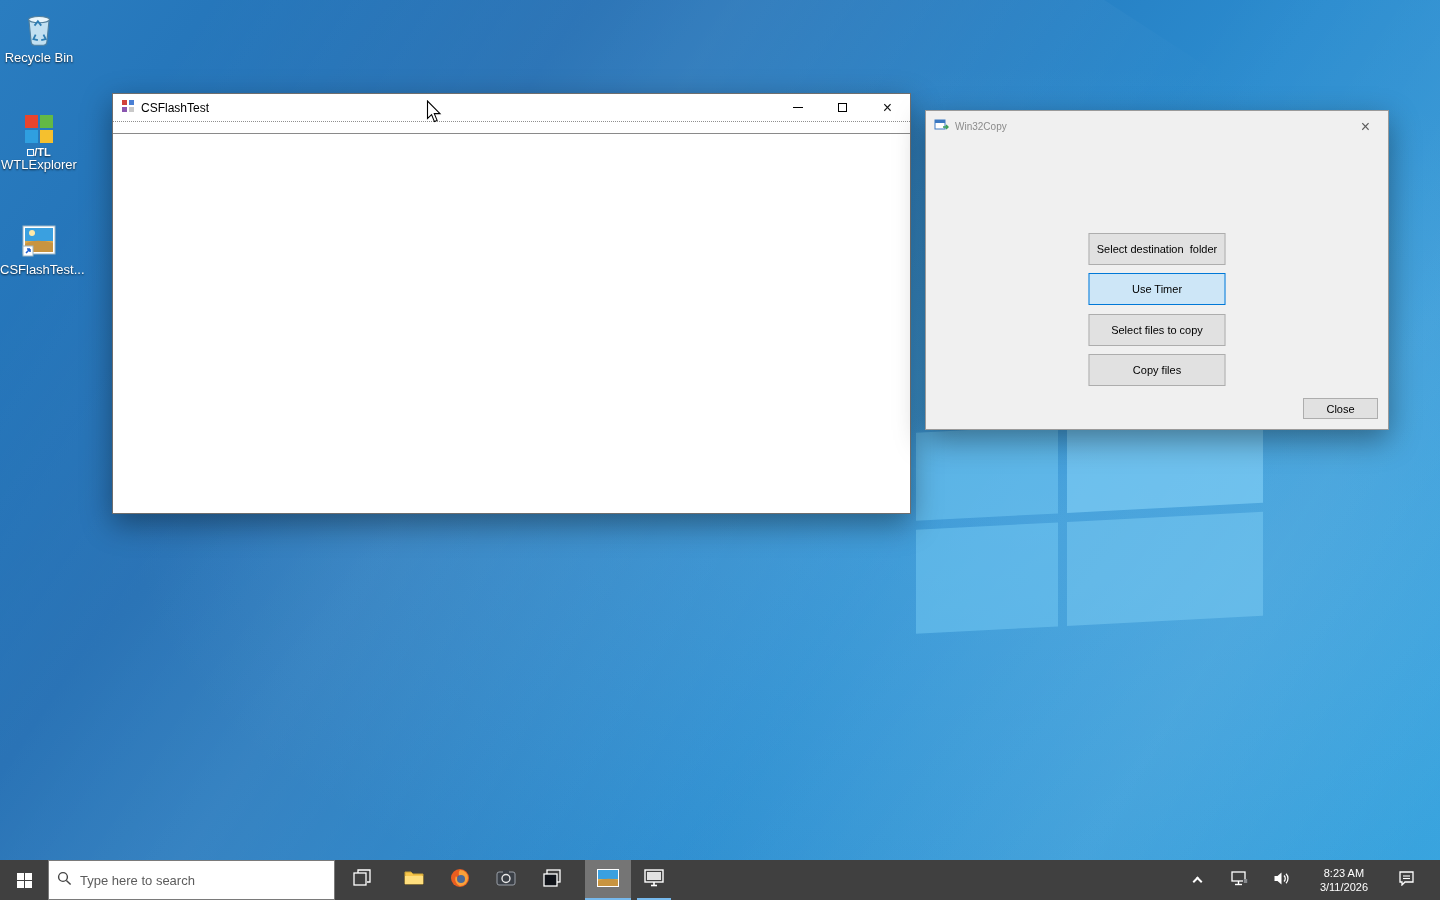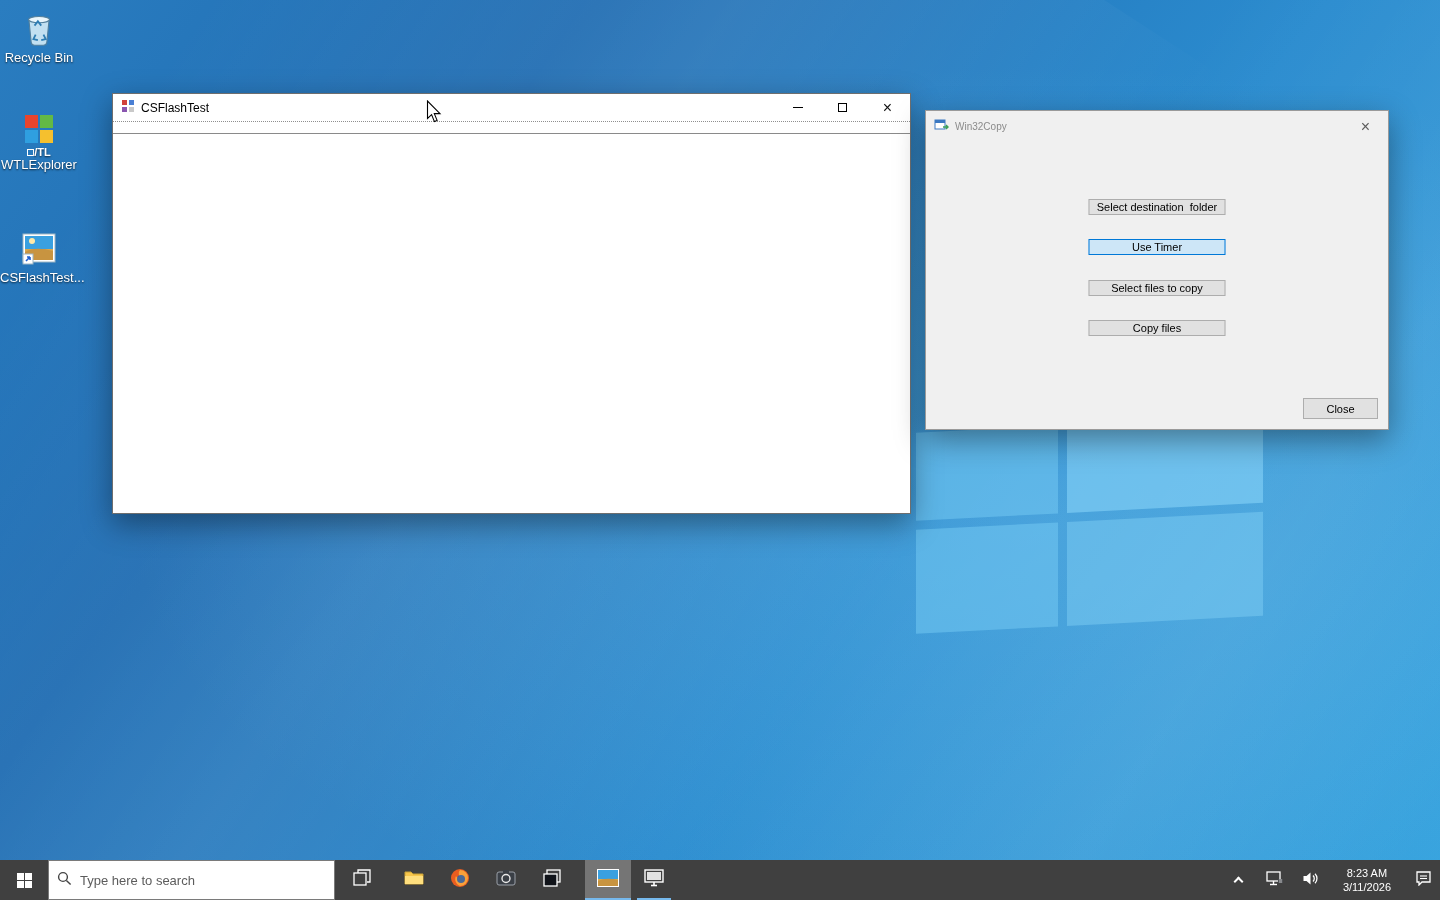--- a/index.html
+++ b/index.html
@@ -45,41 +45,41 @@
   #w-flash .menubar { height:27px; display:flex; align-items:center; padding-left:4px; background:#fff; flex:0 0 auto; }
   #w-flash .menubar span { font-size:12px; color:#000; padding:4px 10px; }
   #w-flash .toolstrip { height:13px; background:#fff; border-top:1px dotted #8f8f8f; border-bottom:1px solid #8a8a8a; flex:0 0 auto; }
   #w-flash .client { flex:1; background:#fff; }
 
   
   #w-copy { left:925px; top:110px; width:464px; height:320px; background:#f0f0f0; border:1px solid #9a9a9a; }
   #w-copy .titlebar { height:31px; display:flex; align-items:center; padding-left:8px; background:#f0f0f0; }
   #w-copy .title { font-size:10px; color:#8b8b8b; margin-left:6px; flex:1; }
   #w-copy .win-btn { color:#5c5c5c; }
-  .copy-btn { position:absolute; left:50%; transform:translateX(-50%); width:137px; height:16px;
+  .copy-btn { position:absolute; left:50%; transform:translateX(-50%); width:137px; height:32px;
     background:#e1e1e1; border:1px solid #adadad; font-size:11px; font-family:"Liberation Sans",sans-serif;
-    display:flex; align-items:center; justify-content:center; white-space:pre; color:#000; }
+    display:flex; align-items:center; justify-content:center; white-space:pre; color:#000;margin-top:34px; }
   .copy-btn.focused { background:#cde6f7; border:1px solid #0078d7; }
   .close-btn { position:absolute; left:377px; top:287px; width:75px; height:21px;
     background:#e1e1e1; border:1px solid #adadad; font-size:11px; font-family:"Liberation Sans",sans-serif; color:#000; }
 
   
   .taskbar { position:absolute; left:0; bottom:0; width:1440px; height:40px; background:#404040; display:flex; align-items:stretch; z-index:50; }
   .tb-start { width:48px; display:flex; align-items:center; justify-content:center; }
   .start-grid { display:grid; grid-template-columns:7px 7px; grid-template-rows:7px 7px; gap:1px; }
   .start-grid i { background:#fff; }
   .tb-search { width:287px; background:#fff; border:1px solid #7a7a7a; display:flex; align-items:center; padding:0 8px; }
   .tb-search input { border:none; outline:none; flex:1; font-size:13px; margin-left:8px; font-family:"Liberation Sans",sans-serif; color:#333; background:transparent; }
   .tb-search input::placeholder { color:#5c5c5c; opacity:1; }
   .tb-tile { width:46px; display:flex; align-items:center; justify-content:center; position:relative; }
   .tb-tile.running::after { content:""; position:absolute; left:6px; right:6px; bottom:0; height:2px; background:#76b9ed; }
   .tb-tile.active { background:rgba(255,255,255,.28); }
   .tb-tile.active::after { left:0; right:0; }
   .tb-spacer { flex:1; }
-  .tray { display:flex; align-items:center; gap:12px; padding-right:5px; }
+  .tray { display:flex; align-items:center; gap:18px; padding-right:22px; }
   .tray-ic { width:24px; height:40px; display:flex; align-items:center; justify-content:center; }
   .chev { width:7px; height:7px; border-top:2px solid #fff; border-right:2px solid #fff; transform:rotate(-45deg); margin-top:3px; }
   .clock { color:#fff; font-size:11px; line-height:14px; text-align:center; padding:0 8px; }
 
   
   .cursor { position:absolute; left:426px; top:100px; z-index:200; pointer-events:none; }
 </style>
 </head>
 <body>
 
@@ -112,21 +112,21 @@
         <i style="background:#f5c02e"></i>
     </div>
   </div>
   <div class="wtl-sub">
     <span class="sq"></span>
       <span>/TL</span>
   </div>
   <div class="lbl">WTLExplorer</div>
 </div>
 
-<div class="desk-icon" style="left:0;top:228px;text-align:right;">
+<div class="desk-icon" style="left:0;top:220px;text-align:right;">
   <div class="glyph">
     <svg width="40" height="36" viewBox="0 0 40 36">
       <rect x="4" y="2" width="32" height="28" fill="#fff" stroke="#9db6c4"></rect>
       <rect x="6" y="4" width="28" height="13" fill="#3aa0e0"></rect>
       <rect x="6" y="17" width="28" height="11" fill="#d9a84e"></rect>
       <path d="M6 20 Q16 14 34 19 L34 28 L6 28 Z" fill="#c89440"></path>
       <circle cx="13" cy="9" r="3" fill="#ffe9a8"></circle>
       <rect x="4" y="22" width="10" height="10" fill="#fff" stroke="#9db6c4"></rect>
       <path d="M7 29 L11 25 M11 25 L8 25 M11 25 L11 28" stroke="#1f5fd0" stroke-width="1.6" fill="none"></path>
     </svg>

